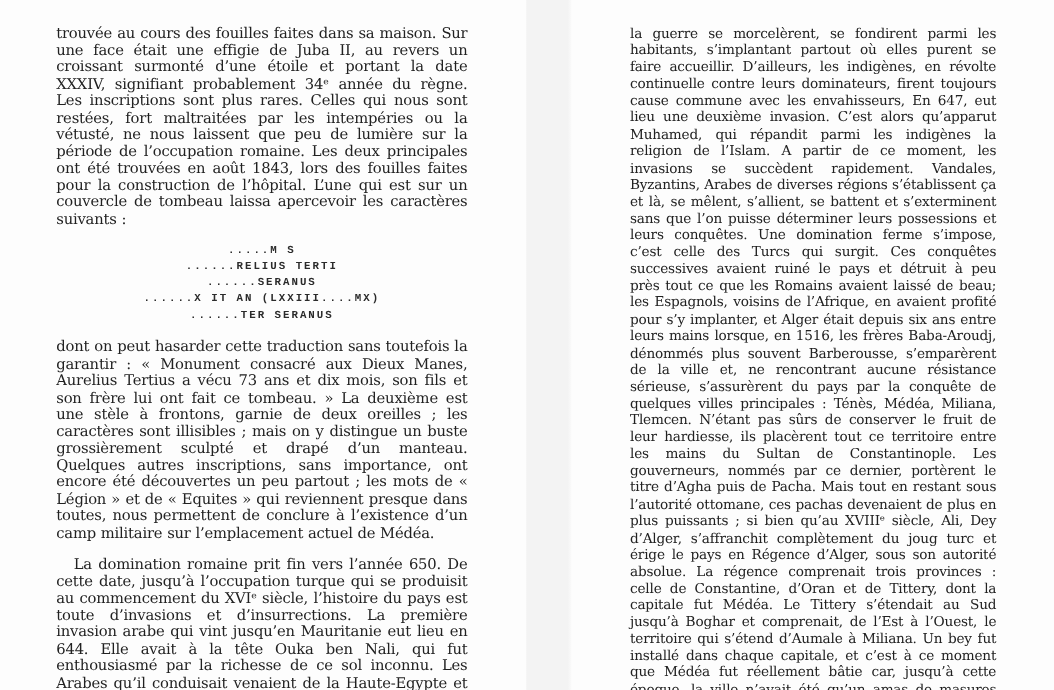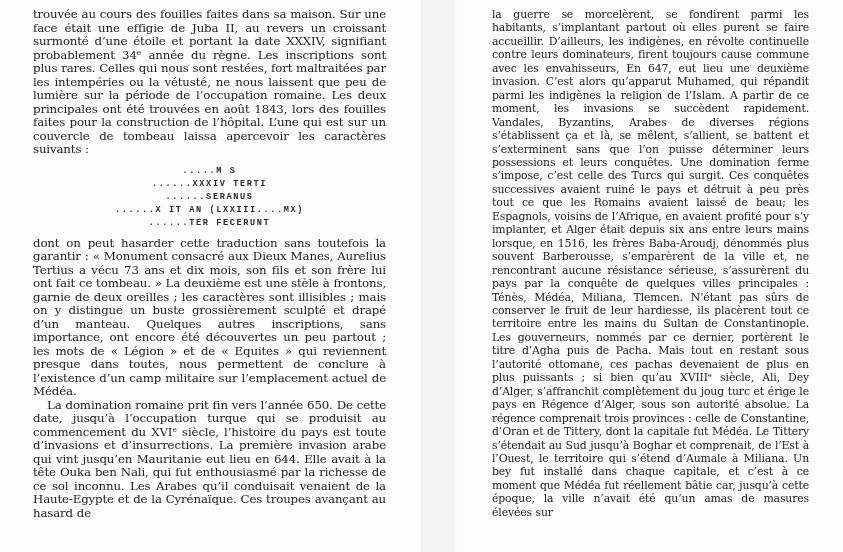--- a/index.html
+++ b/index.html
@@ -38,21 +38,21 @@
   }
   .page-col.left {
     left: 33px;
     width: 353px;
   }
   .page-col.right {
     left: 492px;
     width: 317px;
   }
   p.bt {
-    margin: 0;
+    margin: 12px;
     color: var(--ink, #212121);
     text-align: justify;
     letter-spacing: -0.15px;
     word-spacing: 0.2px;
     hyphens: auto;
     -webkit-hyphens: auto;
   }
   .left p.bt {
     font-size: 11.8px;
     line-height: 13.5px;
@@ -81,24 +81,24 @@
 </head>
 <body>
 
 <div class="spread">
 
   <div class="page-col left">
     <p class="bt" lang="fr">trouvée au cours des fouilles faites dans sa maison. Sur une face était une effigie de Juba II, au revers un croissant surmonté d’une étoile et portant la date XXXIV, signifiant probablement 34ᵉ année du règne. Les inscriptions sont plus rares. Celles qui nous sont restées, fort maltraitées par les intempéries ou la vétusté, ne nous laissent que peu de lumière sur la période de l’occupation romaine. Les deux principales ont été trouvées en août 1843, lors des fouilles faites pour la construction de l’hôpital. L’une qui est sur un couvercle de tombeau laissa apercevoir les caractères suivants :</p>
 
     <div class="inscription">
       <div class="insc-line">.....M S</div>
-      <div class="insc-line">......XXXIV TERTI</div>
+      <div class="insc-line">......RELIUS TERTI</div>
       <div class="insc-line">......SERANUS</div>
       <div class="insc-line">......X IT AN (LXXIII....MX)</div>
-      <div class="insc-line">......TER FECERUNT</div>
+      <div class="insc-line">......TER SERANUS</div>
     </div>
 
     <p class="bt" lang="fr">dont on peut hasarder cette traduction sans toutefois la garantir : « Monument consacré aux Dieux Manes, Aurelius Tertius a vécu 73 ans et dix mois, son fils et son frère lui ont fait ce tombeau. » La deuxième est une stèle à frontons, garnie de deux oreilles ; les caractères sont illisibles ; mais on y distingue un buste grossièrement sculpté et drapé d’un manteau. Quelques autres inscriptions, sans importance, ont encore été découvertes un peu partout ; les mots de « Légion » et de « Equites » qui reviennent presque dans toutes, nous permettent de conclure à l’existence d’un camp militaire sur l’emplacement actuel de Médéa.</p>
 
     <p class="bt indent" lang="fr">La domination romaine prit fin vers l’année 650. De cette date, jusqu’à l’occupation turque qui se produisit au commencement du XVIᵉ siècle, l’histoire du pays est toute d’invasions et d’insurrections. La première invasion arabe qui vint jusqu’en Mauritanie eut lieu en 644. Elle avait à la tête Ouka ben Nali, qui fut enthousiasmé par la richesse de ce sol inconnu. Les Arabes qu’il conduisait venaient de la Haute-Egypte et de la Cyrénaïque. Ces troupes avançant au hasard de</p>
   </div>
 
   <div class="gutter"></div>
 
   <div class="page-col right">

